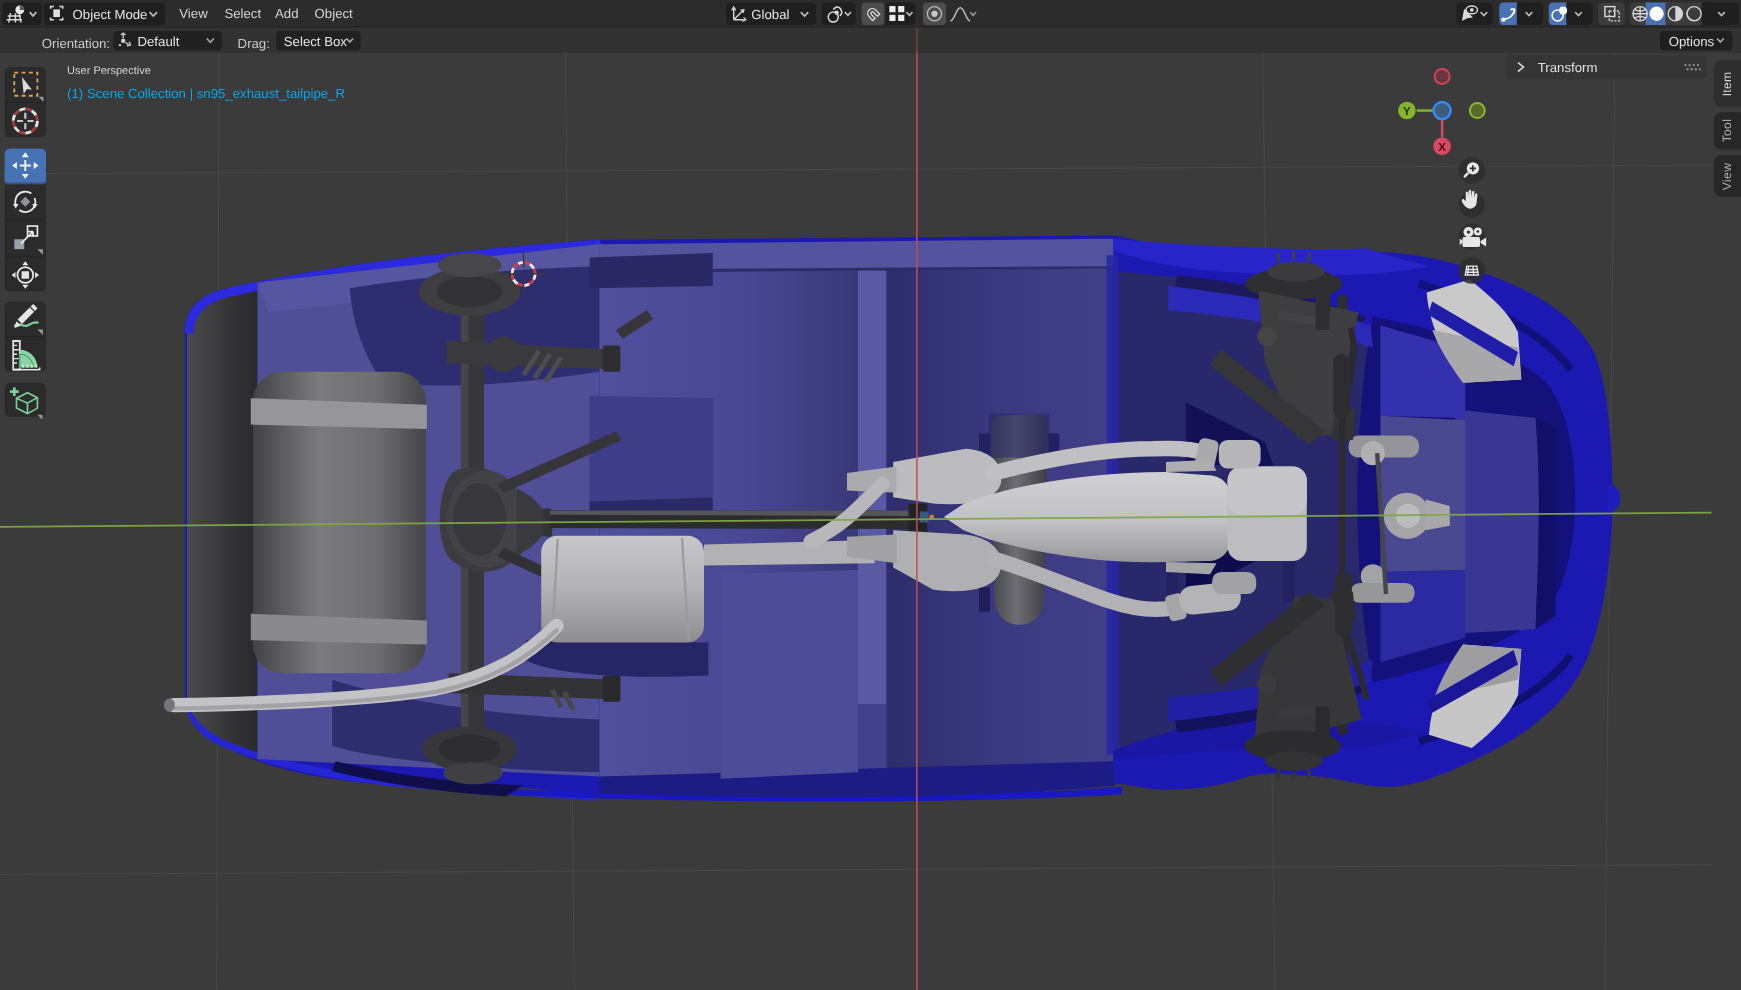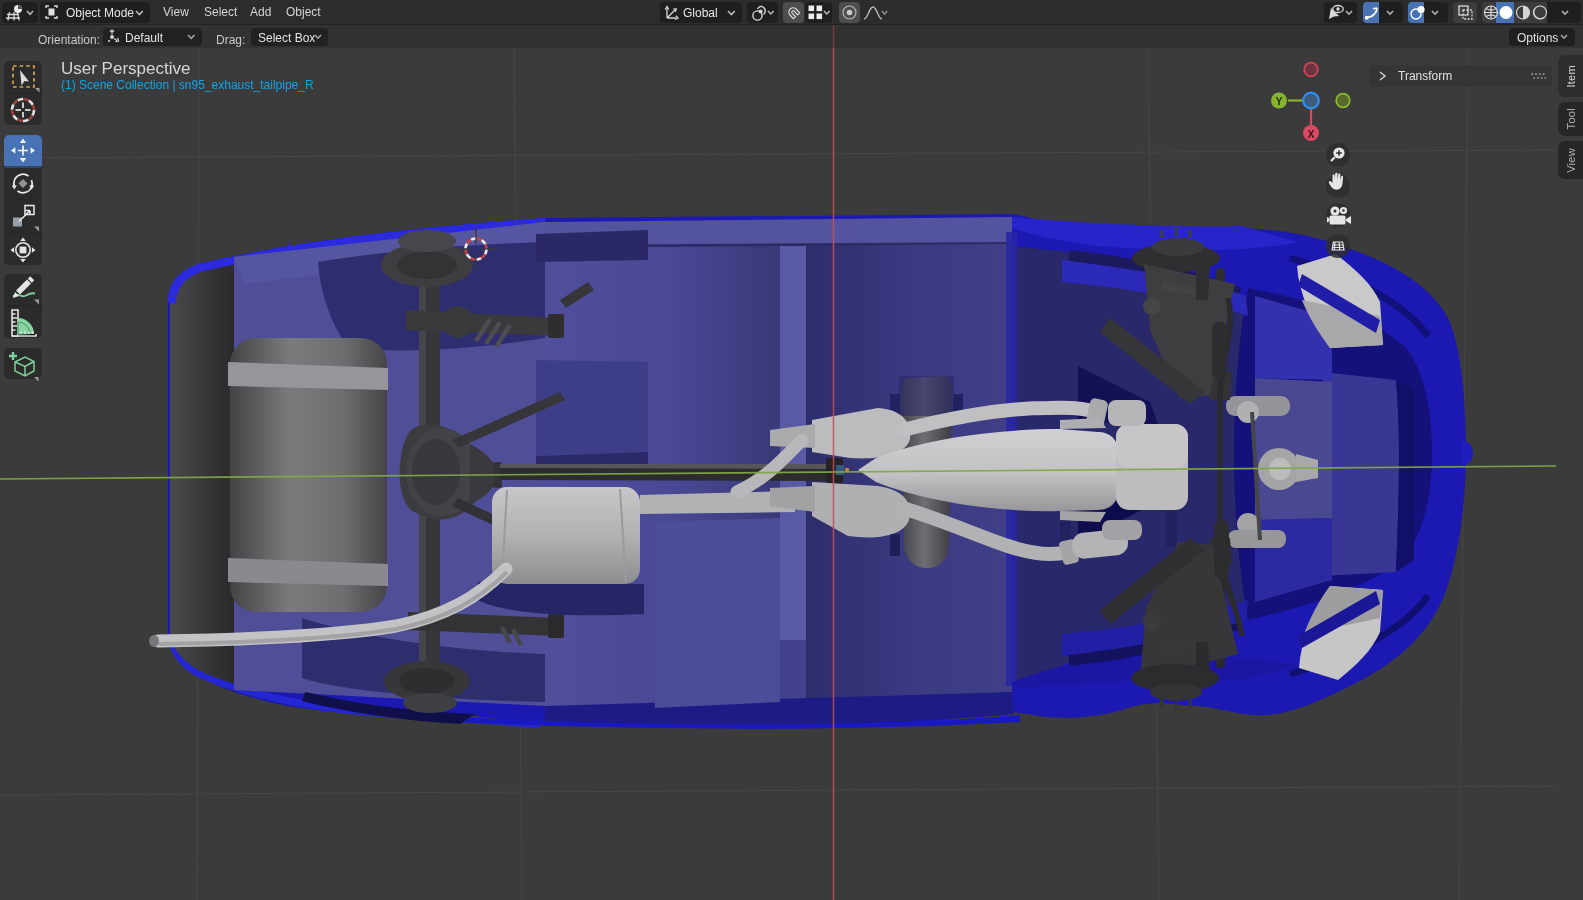--- a/index.html
+++ b/index.html
@@ -2,21 +2,21 @@
 <html><head><meta charset="utf-8">
 <style>
 html,body{margin:0;padding:0;background:#3b3b3b;width:1583px;height:900px;overflow:hidden;}
 *{box-sizing:border-box;font-family:"Liberation Sans",sans-serif;}
 #stage{position:absolute;top:0;left:0;width:1583px;height:900px;background:#3b3b3b;}
 #scene{position:absolute;top:0;left:0;}
 #header{position:absolute;top:0;left:0;width:1583px;height:25px;background:#2c2c2c;border-bottom:1px solid #232323;}
 #toolrow{position:absolute;top:25px;left:0;width:1583px;height:23px;background:rgba(40,40,40,0.45);}
 .menu{position:absolute;top:0;height:25px;line-height:25px;color:#d4d4d4;font-size:12px;}
 .lbl{position:absolute;color:#c9c9c9;font-size:12px;line-height:18px;}
-#rpanel{position:absolute;left:1369px;top:65px;width:183px;height:22px;background:#353535;border-radius:4px;color:#e0e0e0;font-size:12px;line-height:22px;}
+#rpanel{position:absolute;left:1369px;top:50px;width:183px;height:22px;background:#353535;border-radius:4px;color:#e0e0e0;font-size:12px;line-height:22px;}
 .tab{position:absolute;left:1558px;width:25px;color:#d6d6d6;font-size:11px;display:flex;align-items:center;justify-content:center;}
 .tab span{writing-mode:vertical-rl;transform:rotate(180deg);display:block;letter-spacing:0.3px;}
 </style></head>
 <body>
 <div id="stage">
 <svg id="scene" width="1583" height="900" viewBox="0 0 1583 900">
 
 <g stroke="#474747" stroke-width="1">
 <line x1="199" y1="48" x2="197" y2="900"></line>
 <line x1="514" y1="48" x2="522" y2="900"></line>
@@ -538,15 +538,15 @@
 <div class="tab" style="top:55px;height:42px;background:#2e2e2e;border-radius:7px 0 0 7px;">
         <span>Item</span>
       </div>
 <div class="tab" style="top:102px;height:34px;background:#272727;border-radius:7px 0 0 7px;">
         <span style="color:#b0b0b0;">Tool</span>
       </div>
 <div class="tab" style="top:141px;height:38px;background:#272727;border-radius:7px 0 0 7px;">
         <span style="color:#b0b0b0;">View</span>
       </div>
 </div>
-<div id="viewtext" style="position:absolute;left:61px;top:59px;color:#d6d6d6;font-size:17px;">User Perspective</div>
+<div id="viewtext" style="position:absolute;left:61px;top:59px;color:#d6d6d6;font-size:10px;">User Perspective</div>
 <div style="position:absolute;left:61px;top:78px;color:#0ea5e9;font-size:12px;">(1) Scene Collection | sn95_exhaust_tailpipe_R</div>
 </div>
 
 </body></html>

